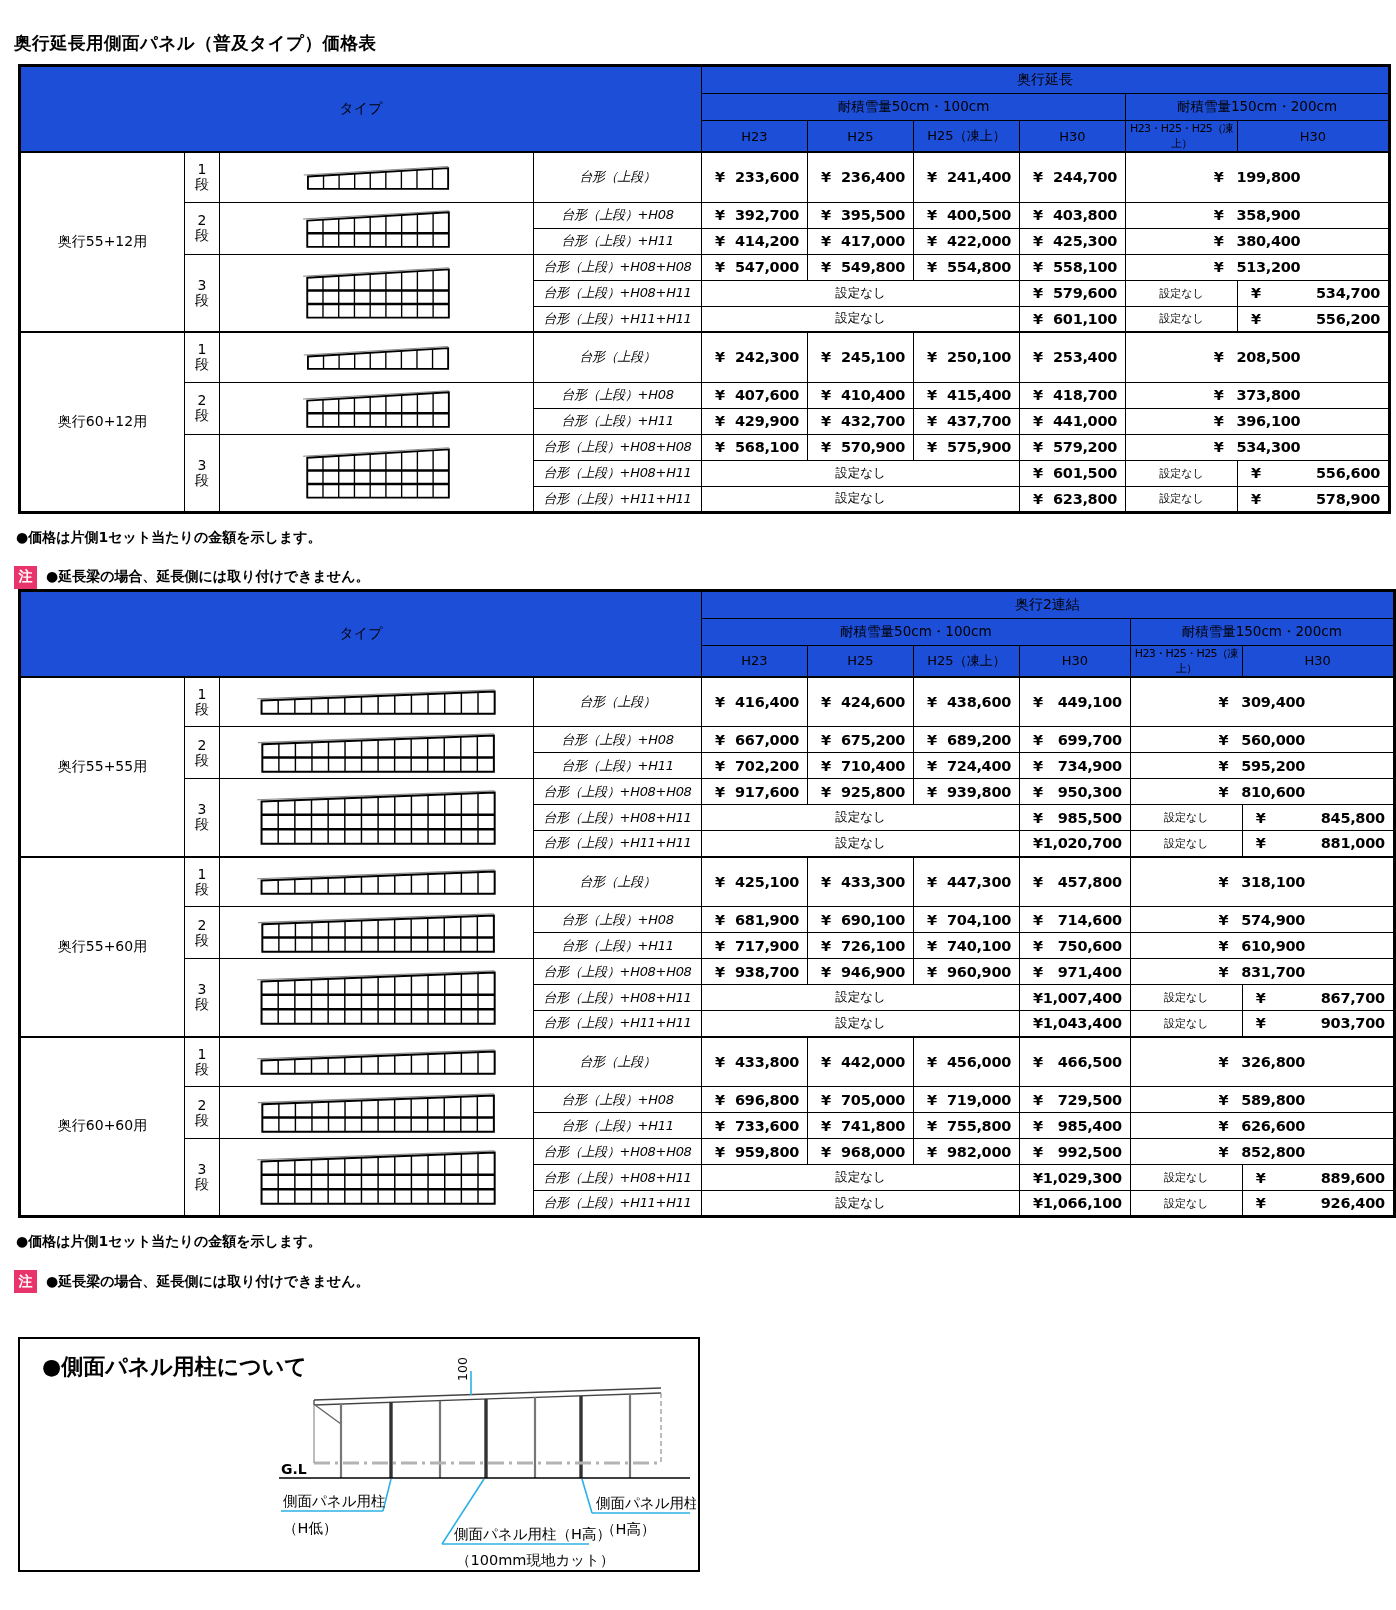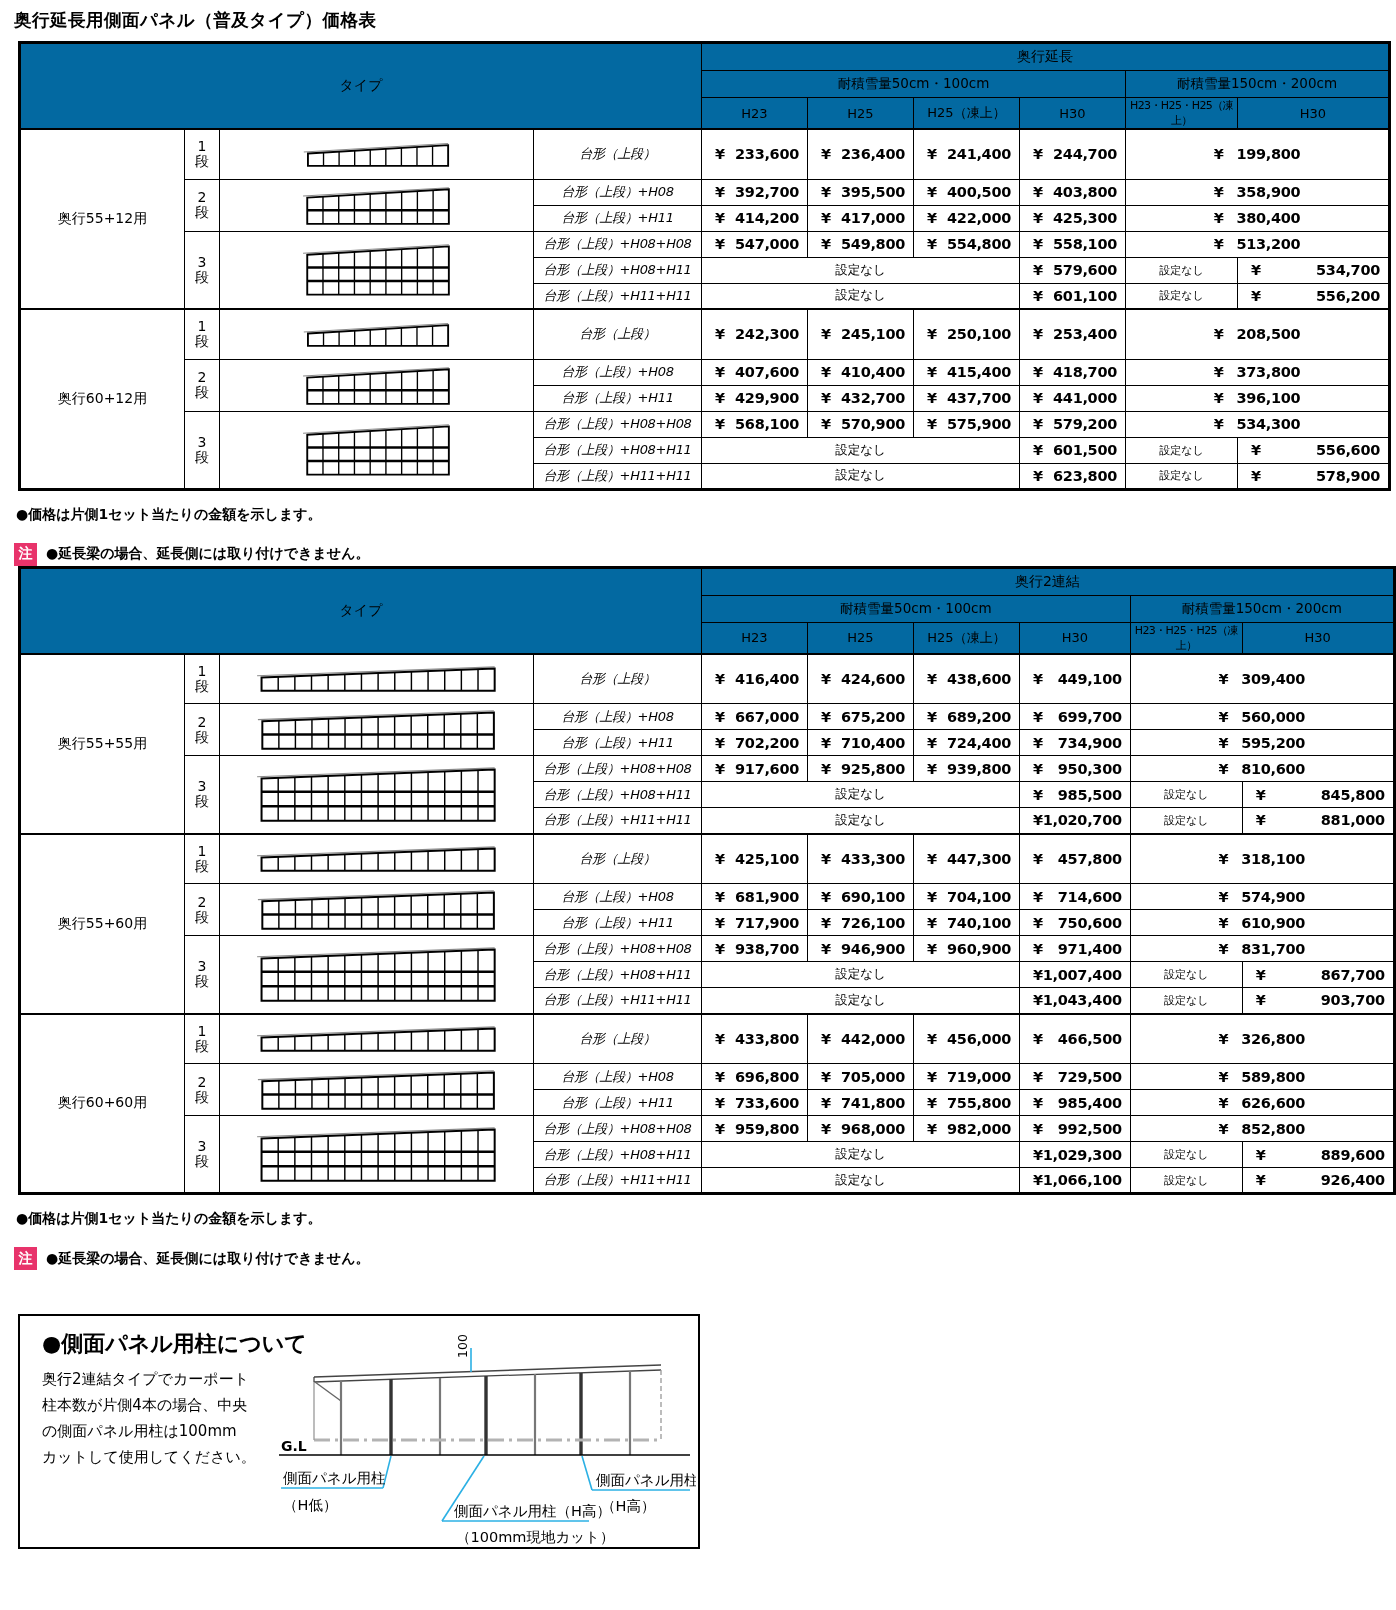--- a/index.html
+++ b/index.html
@@ -1,22 +1,22 @@
 <!DOCTYPE html>
 <html><head>
 <meta charset="utf-8">
 <style>
   html,body{margin:0;padding:0;background:#fff;}
   body{width:1396px;height:1610px;font-family:"DejaVu Sans","Liberation Sans",sans-serif;color:#000;position:relative;}
   .page{width:1396px;min-height:1610px;background:#fff;overflow:hidden;}
-  .sec-title{font-size:17.5px;font-weight:bold;margin:8px 0 9px 14px;letter-spacing:.5px;}
+  .sec-title{font-size:17.5px;font-weight:bold;margin:31px 0 9px 14px;letter-spacing:.5px;}
   .sec-title.t2{margin-top:46px;}
   table.price{border-collapse:collapse;table-layout:fixed;margin-left:18px;border:3px solid #000;}
   table.price th,table.price td{border:1px solid #000;padding:0;text-align:center;vertical-align:middle;font-weight:normal;overflow:hidden;}
-  .hcell{background:#0369a1;font-size:13px;height:26px;}
+  .hcell{background:#1d4ed8;font-size:13px;height:26px;}
   .type-h{font-size:14px;}
   .span-h{font-size:14px;border-bottom:2px solid #000;}
   .snow-h{font-size:13.5px;}
   .col-h{font-size:13px;}
   .col-h.small{font-size:11px;letter-spacing:-.6px;}
   table.price thead tr:last-child th{border-bottom:2.5px solid #000;}
   .sec-left{border-left:2.5px solid #000;}
   tr.g-first td{border-top:2.5px solid #000;}
   tr.row-tall{height:50px;}
   tr.row-std{height:26px;}
@@ -1320,26 +1320,20 @@
     </table>
 
   <div class="note">●価格は片側1セット当たりの金額を示します。</div>
   <div class="note-warn">
     <span class="badge">注</span>
     <span>●延長梁の場合、延長側には取り付けできません。</span>
   </div>
 
   <div class="infobox">
     <div class="ib-title">●側面パネル用柱について</div>
-    <div class="ib-body">
-      <div>奥行2連結タイプでカーポート</div>
-      <div>柱本数が片側4本の場合、中央</div>
-      <div>の側面パネル用柱は100mm</div>
-      <div>カットして使用してください。</div>
-    </div>
     <svg class="ib-svg" width="420" height="231" viewBox="0 0 420 231">
 
       <line x1="38" y1="61" x2="385" y2="49" stroke="#444" stroke-width="1.6"></line>
       <line x1="38" y1="66" x2="385" y2="54" stroke="#444" stroke-width="1.3"></line>
       <line x1="38" y1="61" x2="38" y2="66" stroke="#444" stroke-width="1.3"></line>
       <line x1="39" y1="66" x2="65" y2="85" stroke="#666" stroke-width="1.4"></line>
 
       <line x1="65" y1="65" x2="65" y2="139" stroke="#777" stroke-width="2.2"></line>
       <line x1="164" y1="62" x2="164" y2="139" stroke="#777" stroke-width="2.2"></line>
       <line x1="259" y1="58" x2="259" y2="139" stroke="#777" stroke-width="2.2"></line>

